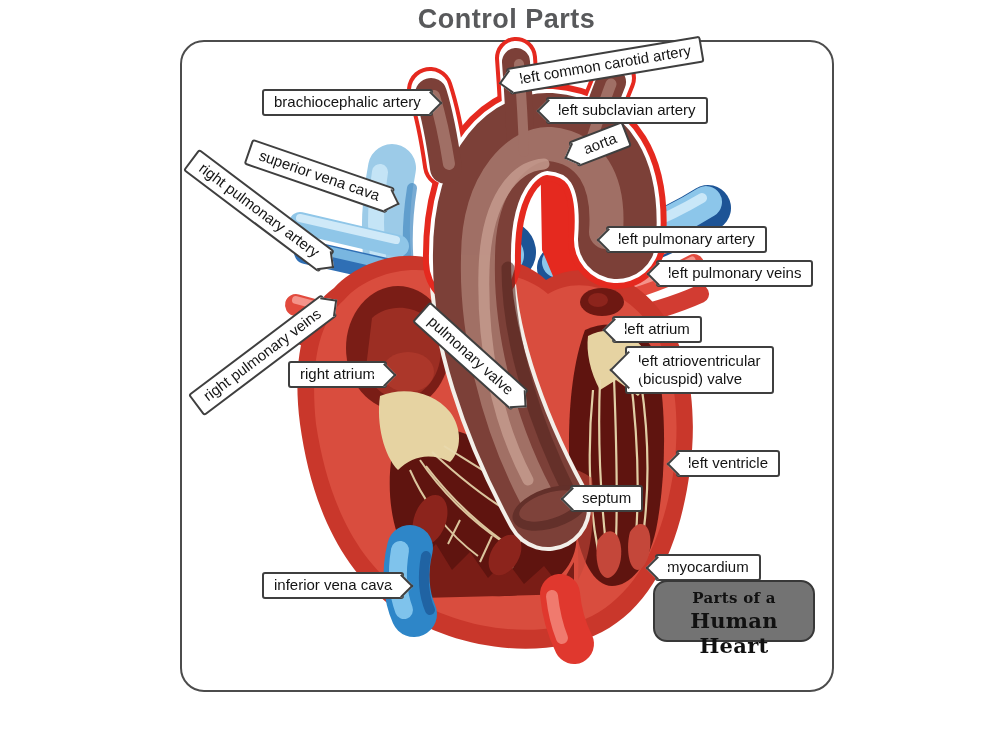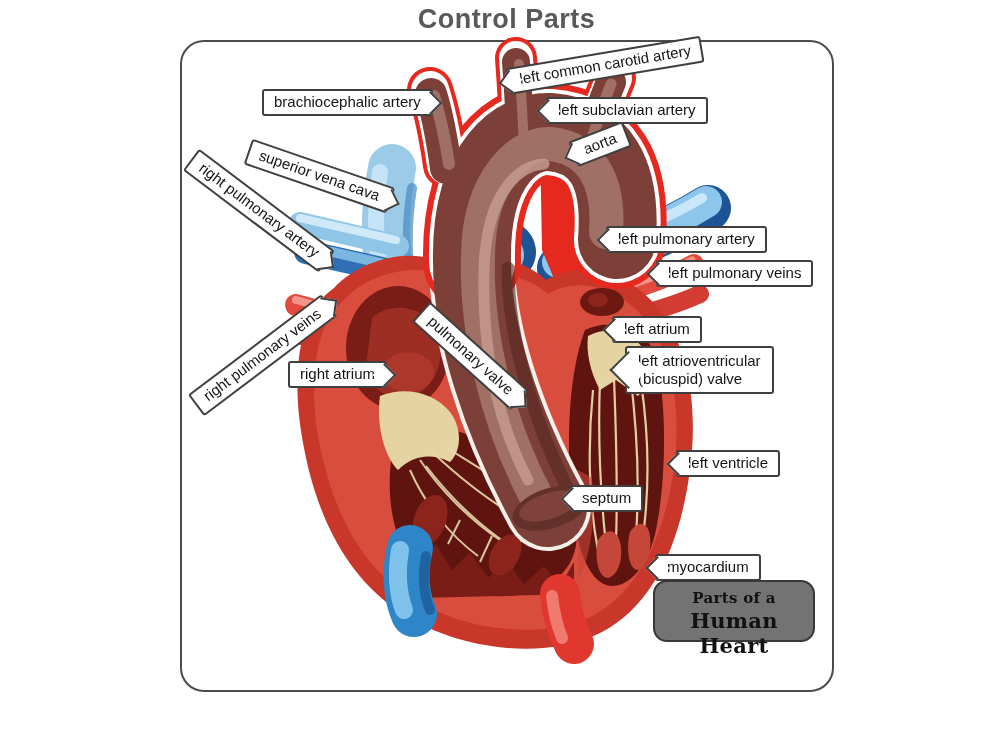--- a/index.html
+++ b/index.html
@@ -183,19 +183,20 @@
   <div class="callout pl" style="left:656px;top:260px;">left pulmonary veins</div>
   <div class="callout pl" style="left:612px;top:316px;">left atrium</div>
   <div class="callout pr" style="left:196px;top:392px;transform:rotate(-37deg);">right pulmonary veins</div>
   <div class="callout pr" style="left:288px;top:361px;">right atrium</div>
   <div class="callout pr" style="left:421px;top:298px;transform:rotate(42deg);">pulmonary valve</div>
   <div class="callout pl ml" style="left:625px;top:346px;">left atrioventricular
 (bicuspid) valve</div>
   <div class="callout pl" style="left:676px;top:440px;margin-top:10px;">left ventricle</div>
   <div class="callout pl" style="left:570px;top:485px;">septum</div>
   <div class="callout pl" style="left:655px;top:554px;">myocardium</div>
+  <div class="callout pr" style="left:262px;top:572px;">inferior vena cava</div>
 
   <div class="caption">
     <div class="cap1">Parts of a</div>
     <div class="cap2">Human Heart</div>
   </div>
 
 </div>
 
 </body></html>

